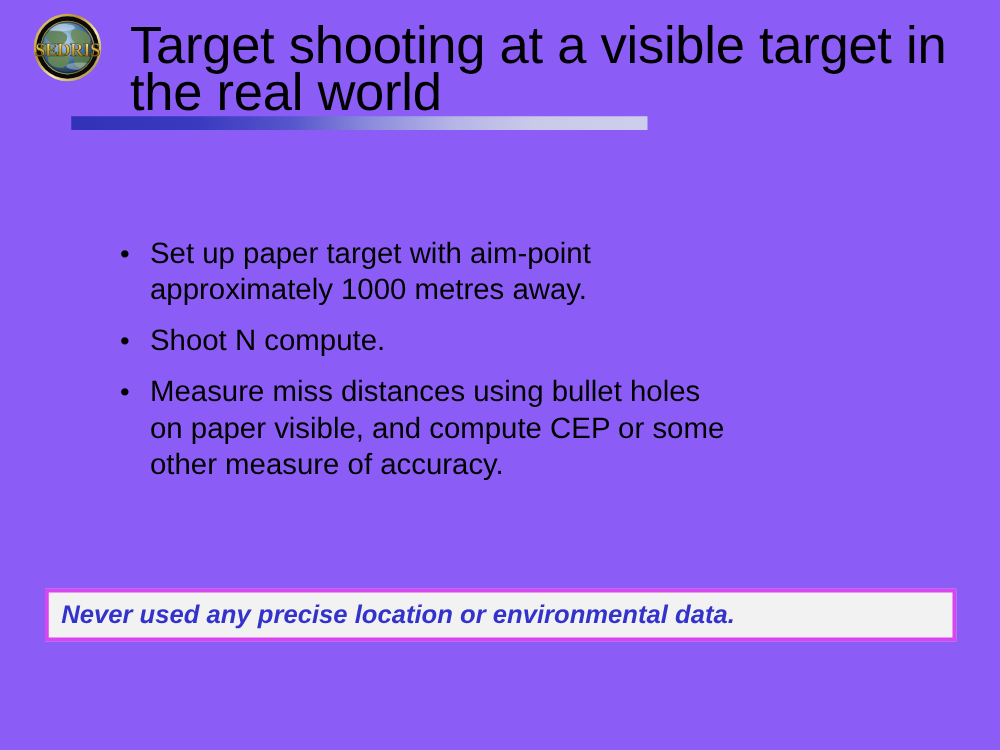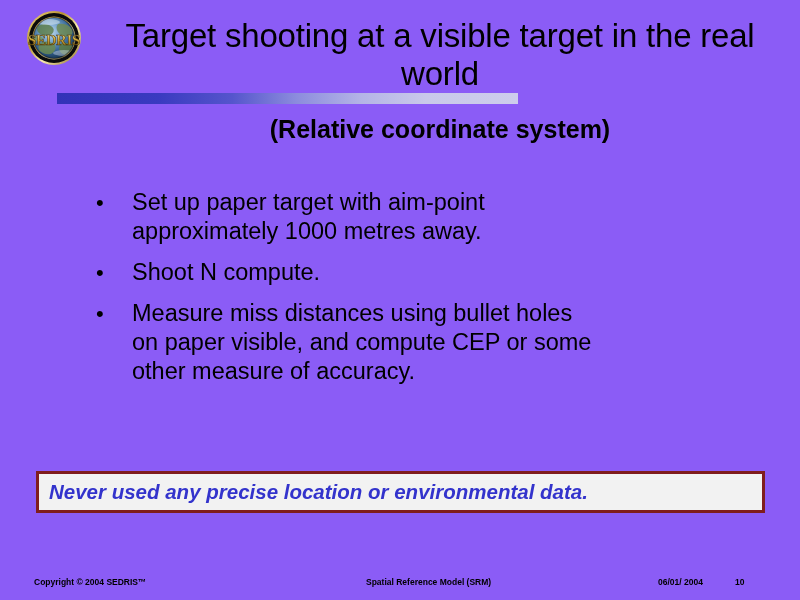--- a/index.html
+++ b/index.html
@@ -33,22 +33,22 @@
     height: 56px;
   }
   .logo svg { display: block; }
 
   
   .title {
     position: absolute;
     left: 104px;
     top: 17px;
     width: 672px;
-    text-align: center;
-    font-size: 33px;
+    text-align: left;
+    font-size: 42px;
     line-height: 38px;
     color: #000000;
     font-weight: normal;
     letter-spacing: -0.2px;
   }
 
   
   .rule {
     position: absolute;
     left: 57px;
@@ -99,31 +99,30 @@
     text-align: left;
     padding-left: 4px;
     box-sizing: border-box;
   }
   .bullet-text {
     flex: 1 1 auto;
     font-size: 23.5px;
     line-height: 29px;
     color: #000;
     white-space: pre-line;
-    margin-left: 12px;
   }
 
   
   .callout {
     position: absolute;
     left: 36px;
     top: 471px;
     width: 729px;
     height: 42px;
-    border: 3px solid #7f1d1d;
+    border: 3px solid #d946ef;
     background: #f2f2f2;
     box-sizing: border-box;
     display: flex;
     align-items: center;
   }
   .callout-text {
     font-size: 20.5px;
     font-weight: bold;
     font-style: italic;
     color: #3333cc;
@@ -207,21 +206,20 @@
       </g>
       <circle cx="36" cy="28" r="20.5" fill="none" stroke="#0d0d0d" stroke-width="1.2" opacity="0.5"></circle>
       <text x="36" y="35" text-anchor="middle" font-family="'Liberation Serif', serif" font-size="15" font-weight="bold" letter-spacing="-0.4" fill="url(#goldText)" stroke="#4a3509" stroke-width="0.5">SEDRIS</text>
     </svg>
   </div>
 
   <div class="title">Target shooting at a visible target in the real world</div>
 
   <div class="rule"></div>
 
-  <div class="subtitle">(Relative coordinate system)</div>
 
   <div class="bullets">
 
     <div class="bullet-row">
       <span class="bullet-mark">•</span>
       <span class="bullet-text">Set up paper target with aim-point
 approximately 1000 metres away.</span>
     </div>
 
     <div class="bullet-row">
@@ -235,20 +233,14 @@
 on paper visible, and compute CEP or some
 other measure of accuracy.</span>
     </div>
 
   </div>
 
   <div class="callout">
     <span class="callout-text">Never used any precise location or environmental data.</span>
   </div>
 
-  <div class="footer">
-    <span class="footer-left">Copyright © 2004 SEDRIS™</span>
-    <span class="footer-center">Spatial Reference Model (SRM)</span>
-    <span class="footer-date">06/01/ 2004</span>
-    <span class="footer-page">10</span>
-  </div>
 
 </div>
 
 </body></html>

